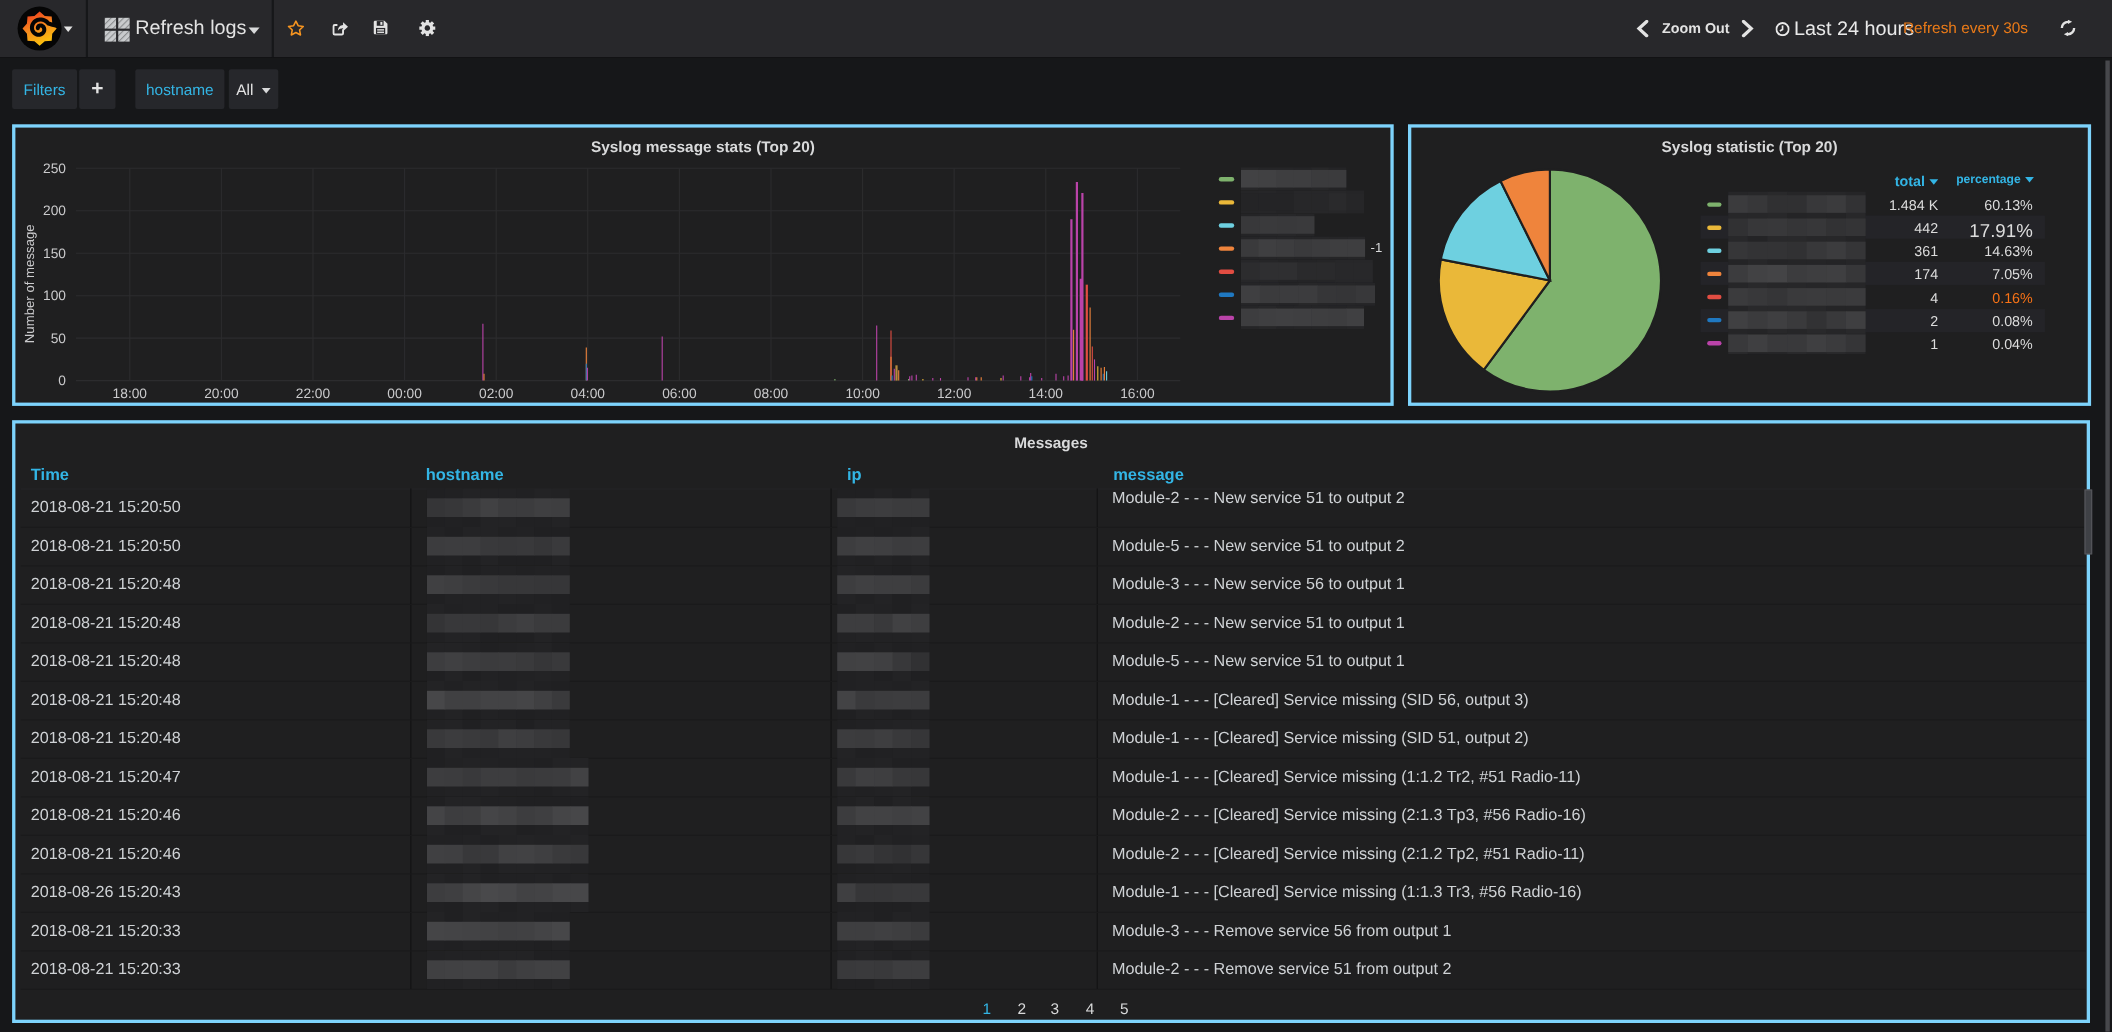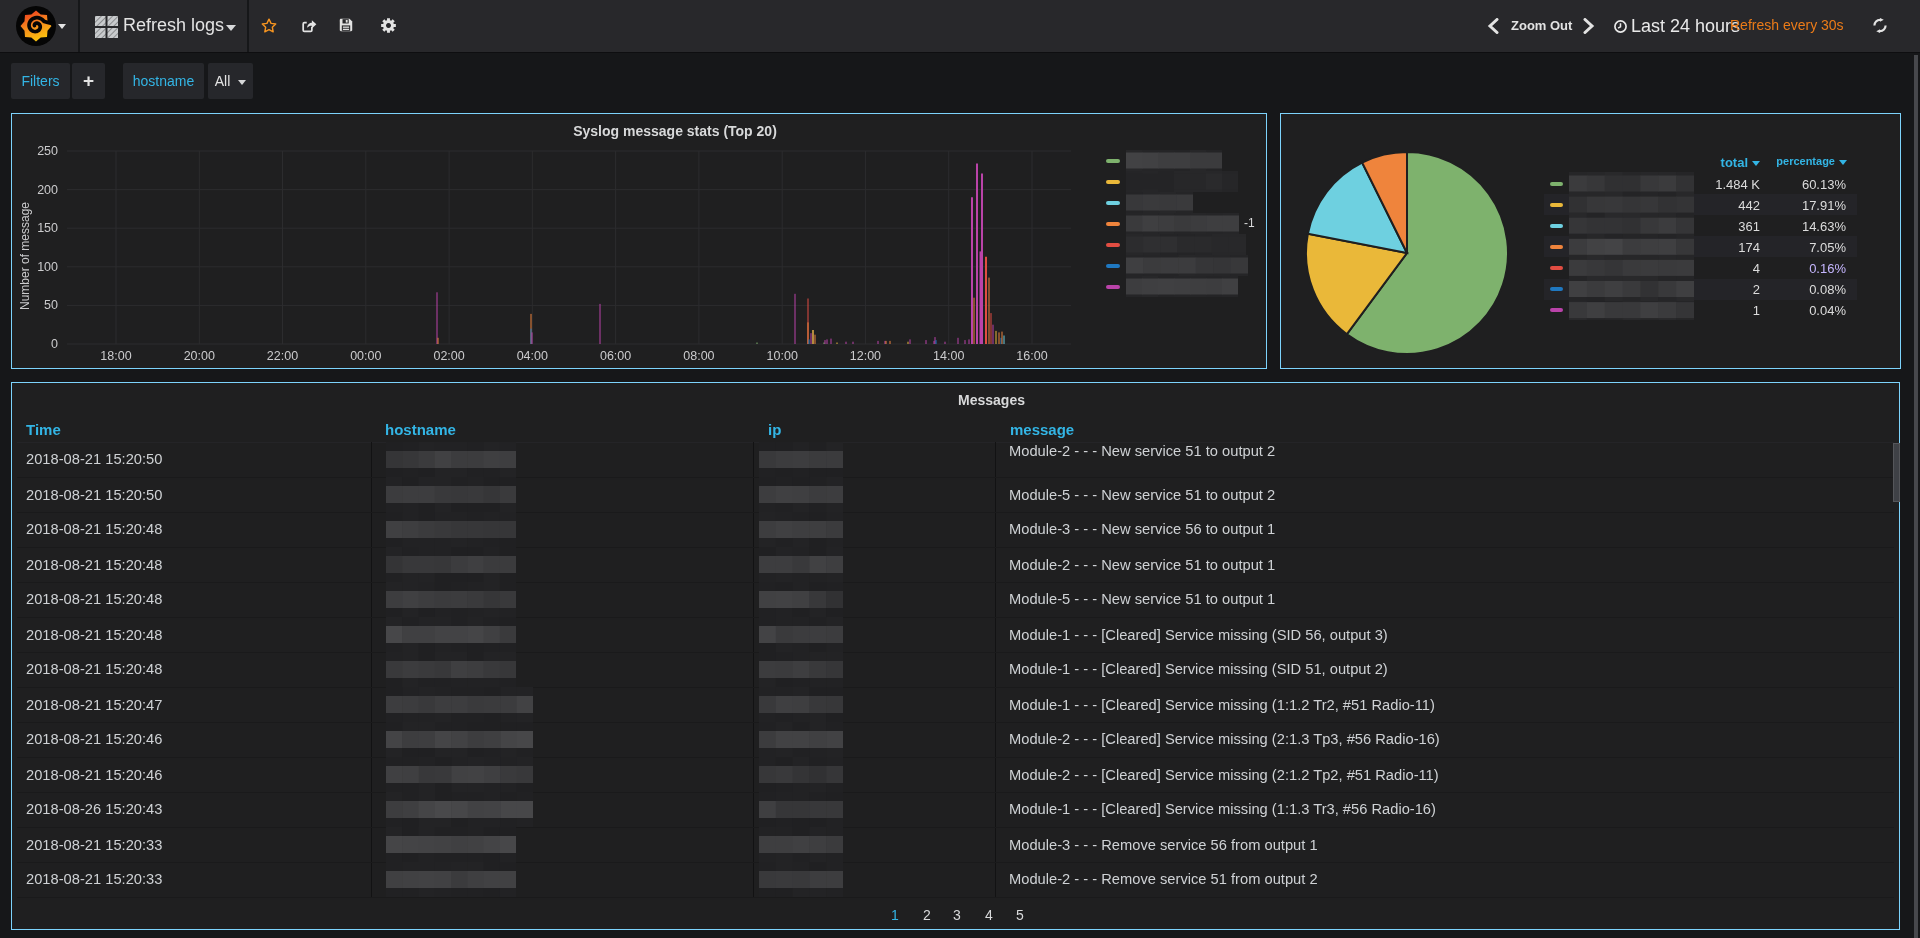--- a/index.html
+++ b/index.html
@@ -9,21 +9,21 @@
 .logo-wrap{position:absolute;left:15px;top:5px;}
 .logo-caret{position:absolute;left:58px;top:24px;width:0;height:0;border-left:4px solid transparent;border-right:4px solid transparent;border-top:5px solid #e3e3e3;}
 .dash-title{position:absolute;left:123px;top:15px;font-size:18px;color:#e3e3e3;letter-spacing:0px;}
 .title-caret{position:absolute;left:226px;top:25px;width:0;height:0;border-left:5px solid transparent;border-right:5px solid transparent;border-top:6px solid #d8d9da;}
 .nav-icon{position:absolute;top:17px;}
 .zoomout{position:absolute;left:1511px;top:18px;font-size:13px;font-weight:bold;color:#e3e3e3;}
 .last24{position:absolute;left:1631px;top:16px;font-size:18px;color:#e9e9e9;}
 .refresh30{position:absolute;left:1730px;top:17px;font-size:14px;color:#eb7b18;}
 .submenu{}
 .fbtn{position:absolute;top:63px;height:36px;background:#26272b;border-radius:2px;font-size:14px;line-height:36px;text-align:center;color:#33b5e5;}
-.panel{position:absolute;background:#1f1f20;border:1px solid #7dd3fc;box-sizing:border-box;padding-left:36px;}
+.panel{position:absolute;background:#1f1f20;border:3px solid #7dd3fc;box-sizing:border-box;}
 .panel-title{position:absolute;width:100%;text-align:center;font-size:14px;font-weight:bold;color:#d8d9da;top:9px;}
 .ticklab{position:absolute;font-size:12px;color:#cbcbcd;}
 .msg-cell{position:absolute;font-size:14.7px;color:#cfd2d5;}
 .colhead{position:absolute;font-size:15px;font-weight:bold;color:#33b5e5;}
 .vline{position:absolute;width:1px;background:#121213;}
 .hline{position:absolute;height:1px;background:#1a1a1b;}
 .caret-down{display:inline-block;width:0;height:0;border-left:4px solid transparent;border-right:4px solid transparent;border-top:5px solid #33b5e5;vertical-align:middle;margin-left:4px;}
 </style>
 </head>
 <body>
@@ -310,46 +310,47 @@
       <rect x="32.0" y="2.5" width="16.5" height="16" fill="#404042"></rect>
       <rect x="48.0" y="2.5" width="16.5" height="16" fill="#3f3f41"></rect>
       <rect x="64.0" y="2.5" width="16.5" height="16" fill="#3e3e40"></rect>
       <rect x="80.0" y="2.5" width="16.5" height="16" fill="#3d3d3f"></rect>
       <rect x="96.0" y="2.5" width="16.5" height="16" fill="#404042"></rect>
     </svg>
   <div class="ticklab" style="left:6px;top:196px;transform:rotate(-90deg);transform-origin:0 0;white-space:nowrap;">Number of message</div>
 </div>
 
 <div class="panel" id="piepanel" style="left:1280px;top:113px;width:621px;height:256px;">
+  <div class="panel-title">Syslog statistic (Top 20)</div>
   <svg style="position:absolute;left:0;top:0" width="619" height="254" viewBox="0 0 619 254">
       <path d="M126,139 L126.00,38.00 A101,101 0 1 1 65.92,220.19 Z" fill="#7eb26d" stroke="#1f1f20" stroke-width="2"></path>
       <path d="M126,139 L65.92,220.19 A101,101 0 0 1 26.86,119.73 Z" fill="#eab839" stroke="#1f1f20" stroke-width="2"></path>
       <path d="M126,139 L26.86,119.73 A101,101 0 0 1 81.09,48.53 Z" fill="#6ed0e0" stroke="#1f1f20" stroke-width="2"></path>
       <path d="M126,139 L81.09,48.53 A101,101 0 0 1 126.00,38.00 Z" fill="#ef843c" stroke="#1f1f20" stroke-width="2"></path>
     </svg>
     <div style="position:absolute;left:0;top:0;width:619px;height:254px;font-family:'Liberation Sans',sans-serif;">
       <div style="position:absolute;right:140px;top:41px;font-size:13px;font-weight:bold;color:#33b5e5;">total<span class="caret-down"></span></div>
       <div style="position:absolute;right:53px;top:41px;font-size:11px;font-weight:bold;color:#33b5e5;">percentage<span class="caret-down"></span></div>
       <div style="position:absolute;left:269px;top:67.5px;width:13px;height:4px;border-radius:2px;background:#7eb26d;"></div>
       <div style="position:absolute;right:140px;top:62.5px;font-size:13px;color:#dcdcdc;">1.484 K</div>
       <div style="position:absolute;right:54px;top:62.5px;font-size:13px;color:#dcdcdc;">60.13%</div>
       <div style="position:absolute;left:263px;top:80.1px;width:313px;height:21px;background:#242428;"></div>
       <div style="position:absolute;left:269px;top:88.6px;width:13px;height:4px;border-radius:2px;background:#eab839;"></div>
       <div style="position:absolute;right:140px;top:83.6px;font-size:13px;color:#dcdcdc;">442</div>
-      <div style="position:absolute;right:54px;top:83.6px;font-size:13px;color:#dcdcdc;">17.91%</div>
+      <div style="position:absolute;right:54px;top:83.6px;font-size:17px;color:#dcdcdc;">17.91%</div>
       <div style="position:absolute;left:269px;top:109.7px;width:13px;height:4px;border-radius:2px;background:#6ed0e0;"></div>
       <div style="position:absolute;right:140px;top:104.7px;font-size:13px;color:#dcdcdc;">361</div>
       <div style="position:absolute;right:54px;top:104.7px;font-size:13px;color:#dcdcdc;">14.63%</div>
       <div style="position:absolute;left:263px;top:122.3px;width:313px;height:21px;background:#242428;"></div>
       <div style="position:absolute;left:269px;top:130.8px;width:13px;height:4px;border-radius:2px;background:#ef843c;"></div>
       <div style="position:absolute;right:140px;top:125.8px;font-size:13px;color:#dcdcdc;">174</div>
       <div style="position:absolute;right:54px;top:125.8px;font-size:13px;color:#dcdcdc;">7.05%</div>
       <div style="position:absolute;left:269px;top:151.9px;width:13px;height:4px;border-radius:2px;background:#e24d42;"></div>
       <div style="position:absolute;right:140px;top:146.9px;font-size:13px;color:#dcdcdc;">4</div>
-      <div style="position:absolute;right:54px;top:146.9px;font-size:13px;color:#c4b5fd;">0.16%</div>
+      <div style="position:absolute;right:54px;top:146.9px;font-size:13px;color:#f97316;">0.16%</div>
       <div style="position:absolute;left:263px;top:164.5px;width:313px;height:21px;background:#242428;"></div>
       <div style="position:absolute;left:269px;top:173.0px;width:13px;height:4px;border-radius:2px;background:#1f78c1;"></div>
       <div style="position:absolute;right:140px;top:168.0px;font-size:13px;color:#dcdcdc;">2</div>
       <div style="position:absolute;right:54px;top:168.0px;font-size:13px;color:#dcdcdc;">0.08%</div>
       <div style="position:absolute;left:269px;top:194.1px;width:13px;height:4px;border-radius:2px;background:#ba43a9;"></div>
       <div style="position:absolute;right:140px;top:189.1px;font-size:13px;color:#dcdcdc;">1</div>
       <div style="position:absolute;right:54px;top:189.1px;font-size:13px;color:#dcdcdc;">0.04%</div>
       <svg style="position:absolute;left:288px;top:58px" width="125" height="148" viewBox="0 0 125 148">
         <rect x="0.0" y="0.0" width="18.4" height="19.0" fill="#262628"></rect>
         <rect x="17.9" y="0.0" width="18.4" height="19.0" fill="#272729"></rect>

